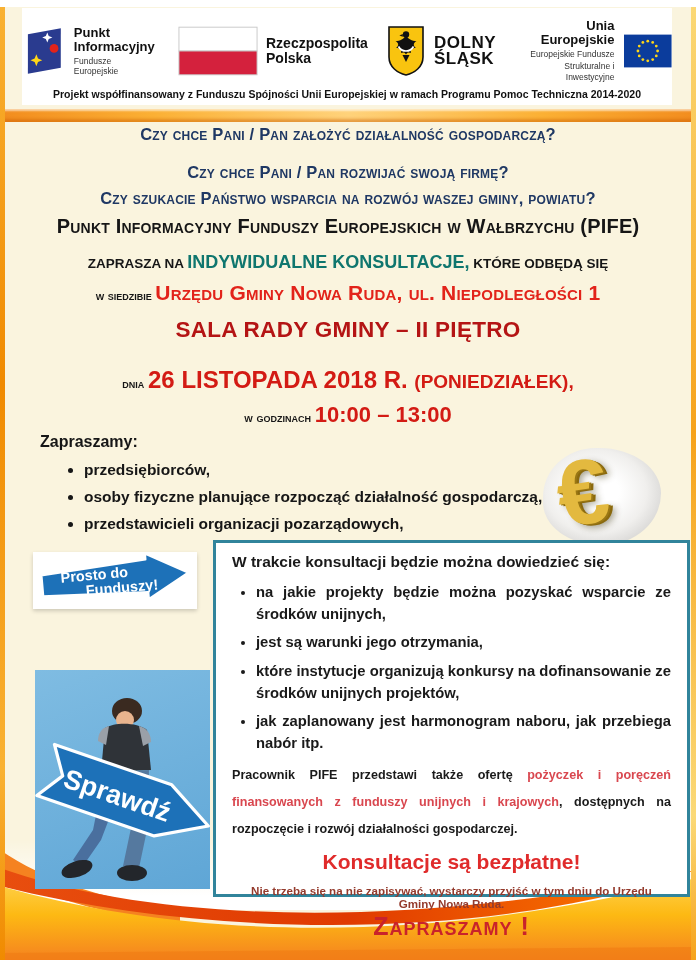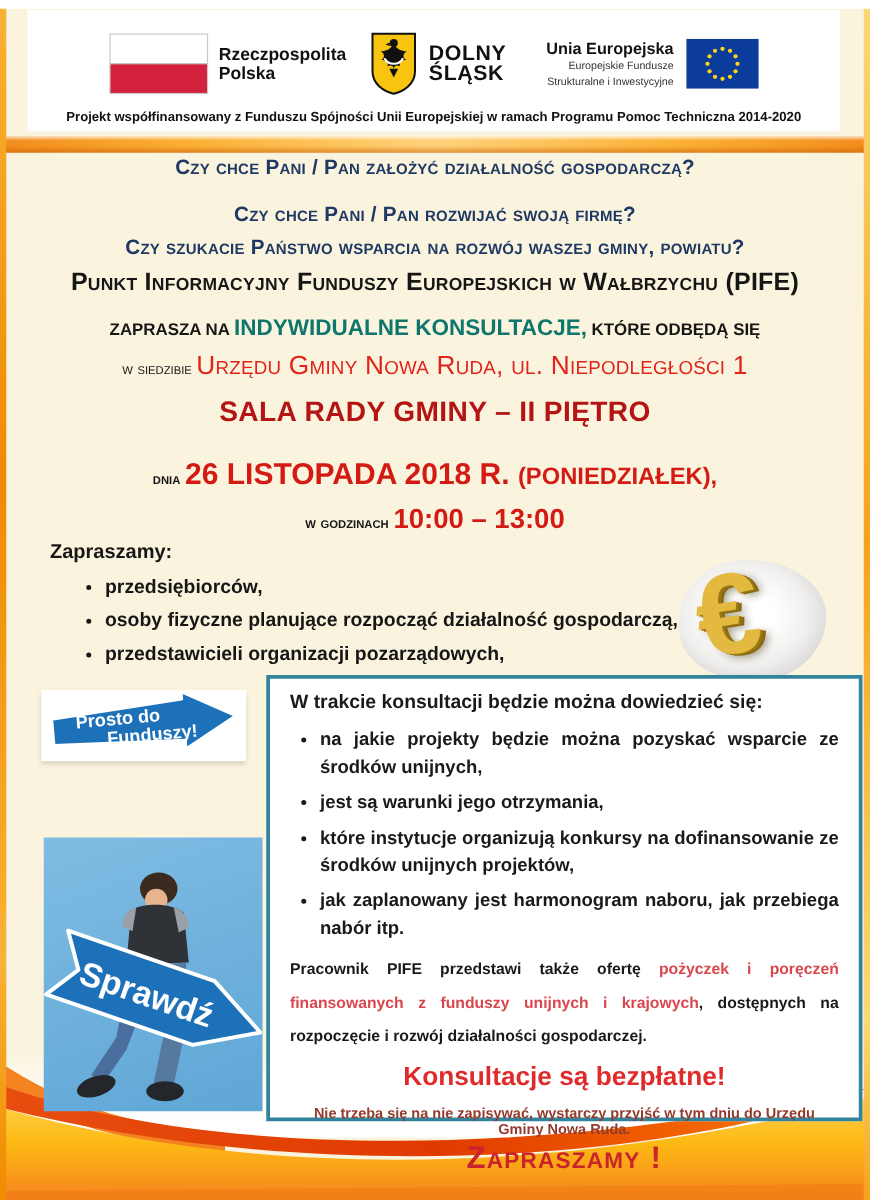--- a/index.html
+++ b/index.html
@@ -33,21 +33,21 @@
   .orange-bar{position:absolute;left:0;top:109px;width:696px;height:13px;z-index:5;
     background:linear-gradient(90deg,#F28C1E 0%,#FBB034 22%,#FFD27A 50%,#FBB034 78%,#F28C1E 100%);
     box-shadow:inset 0 -3px 3px rgba(200,90,0,.45), inset 0 2px 2px rgba(255,255,255,.6);}
 
   .cline{position:absolute;left:0;right:0;text-align:center;z-index:5;}
   .q{font-weight:bold;font-variant:small-caps;color:#1F3864;font-size:16.5px;letter-spacing:.2px;}
   .q1{top:125px;} .q2{top:163px;} .q3{top:189px;}
   .organizer{top:215px;font-weight:bold;font-variant:small-caps;color:#161616;font-size:20px;letter-spacing:.2px;}
   .invite{top:252px;font-weight:bold;color:#161616;font-size:13.5px;text-transform:uppercase;}
   .invite .hl{color:#0f766e;font-size:18px;}
-  .venue{top:281px;font-weight:normal;}
+  .venue{top:281px;font-weight:bold;}
   .venue .lbl{font-variant:small-caps;color:#161616;font-size:13px;}
   .venue .nm{font-variant:small-caps;color:#E2231A;font-size:21px;letter-spacing:.2px;}
   .room{top:317px;font-weight:bold;color:#B41414;font-size:22.5px;letter-spacing:.3px;}
   .date{top:366px;font-weight:bold;}
   .date .lbl,.hours .lbl{font-variant:small-caps;color:#161616;font-size:13.5px;font-weight:bold;}
   .date .main{color:#D31B14;font-size:24px;text-transform:uppercase;}
   .date .paren{color:#D31B14;font-size:19px;text-transform:uppercase;}
   .hours{top:402px;font-weight:bold;}
   .hours .val{color:#D31B14;font-size:22px;}
 
@@ -109,20 +109,32 @@
     <path d="M0,118 L696,112 L696,125 L0,125 Z" fill="#F07C12" opacity="0.6"></path>
   </svg>
 
   <div class="edge left"></div>
   <div class="edge right"></div>
   <div class="edge-top"></div>
 
   <div class="header-box">
     <div class="logos-row">
 
+      <div class="logo logo-pife">
+        <svg width="46" height="58" viewBox="0 0 52 58">
+          <polygon points="7,9 46,2 46,49 7,56" fill="#2A3B8F"></polygon>
+          <path transform="translate(30,13)" d="M0,-6 L1.7,-1.7 L6,0 L1.7,1.7 L0,6 L-1.7,1.7 L-6,0 L-1.7,-1.7 Z" fill="#ffffff"></path>
+          <circle cx="38" cy="26" r="5.2" fill="#E2231A"></circle>
+          <path transform="translate(17,40)" d="M0,-7 L2,-2 L7,0 L2,2 L0,7 L-2,2 L-7,0 L-2,-2 Z" fill="#FFD617"></path>
+        </svg>
+        <div class="logo-text">
+          <div class="t1">Punkt Informacyjny</div>
+          <div class="t2">Fundusze Europejskie</div>
+        </div>
+      </div>
 
       <div class="logo logo-poland">
         <svg width="80" height="50" viewBox="0 0 84 52">
           <rect x="1" y="1" width="82" height="25" fill="#ffffff" stroke="#c9c9c9"></rect>
           <rect x="1" y="26" width="82" height="25" fill="#D4213D" stroke="#c9c9c9"></rect>
         </svg>
         <div class="logo-text">
           <div class="t1">Rzeczpospolita Polska</div>
         </div>
       </div>
@@ -138,21 +150,21 @@
           </g>
           <path d="M12.5,21.5 a8.5,8.5 0 0 0 15,0" stroke="#ffffff" stroke-width="1.7" fill="none"></path>
         </svg>
         <div class="logo-text">
           <div class="t1">DOLNY ŚLĄSK</div>
         </div>
       </div>
 
       <div class="logo logo-eu">
         <div class="logo-text">
-          <div class="t1">Unia Europejska</div>
+          <div class="t1">Unia Europejskie</div>
           <div class="t2">Europejskie Fundusze</div>
           <div class="t2">Strukturalne i Inwestycyjne</div>
         </div>
         <svg width="58" height="40" viewBox="0 0 58 40">
           <rect width="58" height="40" fill="#0B3C9C"></rect>
           <g fill="#FFD617">
             <circle cx="29" cy="8" r="1.7"></circle>
               <circle cx="35" cy="9.6" r="1.7"></circle>
               <circle cx="39.4" cy="14" r="1.7"></circle>
             <circle cx="41" cy="20" r="1.7"></circle>

